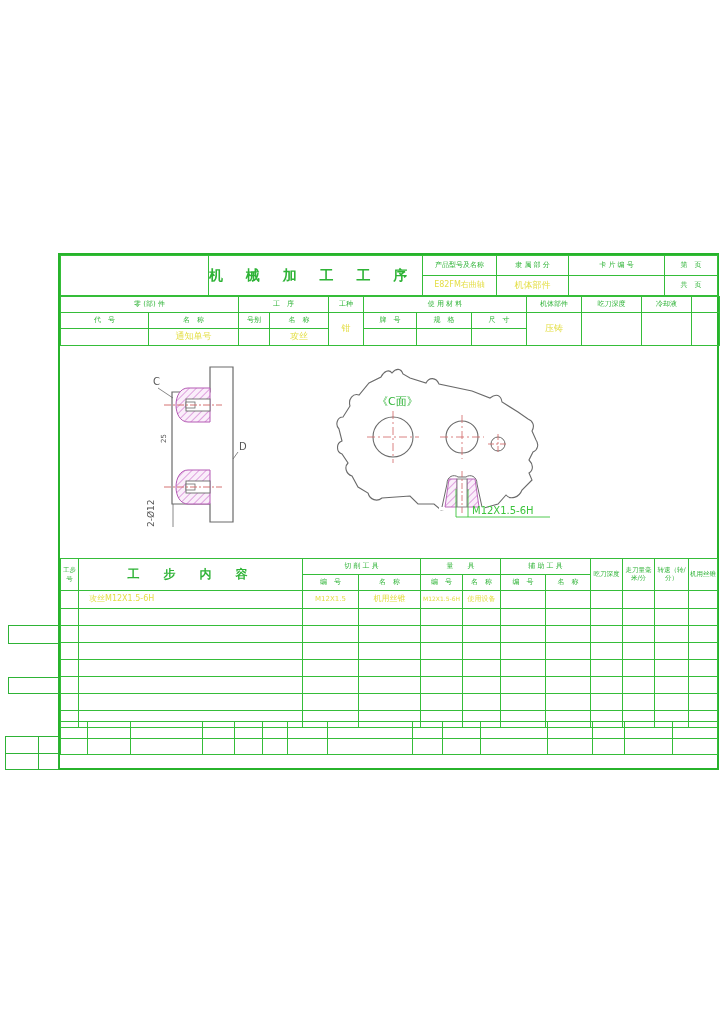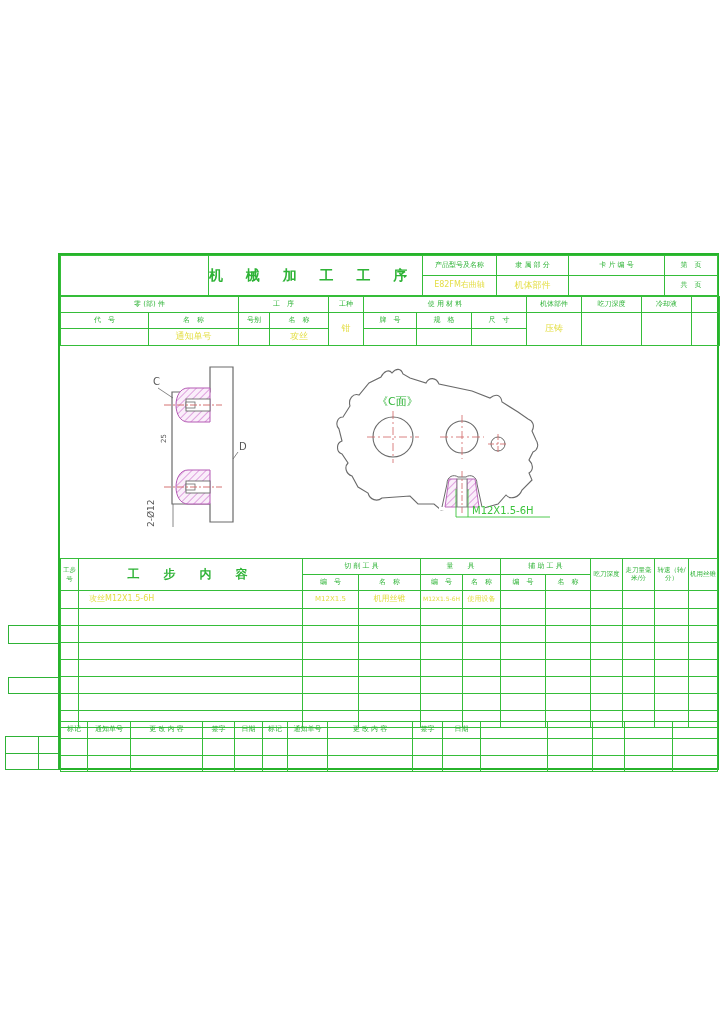--- a/index.html
+++ b/index.html
@@ -329,37 +329,20 @@
         <col style="width:85px">
       <col style="width:30px">
         <col style="width:38px">
         <col style="width:67px">
         <col style="width:45px">
       <col style="width:32px">
         <col style="width:48px">
         <col style="width:45px">
       </colgroup>
     <tbody>
-        <tr>
-      <td style="height:16px">标记</td>
-      <td>通知单号</td>
-      <td>更 改 内 容</td>
-      <td>签字</td>
-      <td>日期</td>
-      <td>标记</td>
-      <td>通知单号</td>
-      <td>更 改 内 容</td>
-      <td>签字</td>
-      <td>日期</td>
-      <td></td>
-          <td></td>
-      <td></td>
-          <td></td>
-      <td></td>
-    </tr>
     <tr>
           <td style="height:16px"></td>
           <td></td>
           <td></td>
           <td></td>
           <td></td>
           <td></td>
           <td></td>
           <td></td>
           <td></td>

